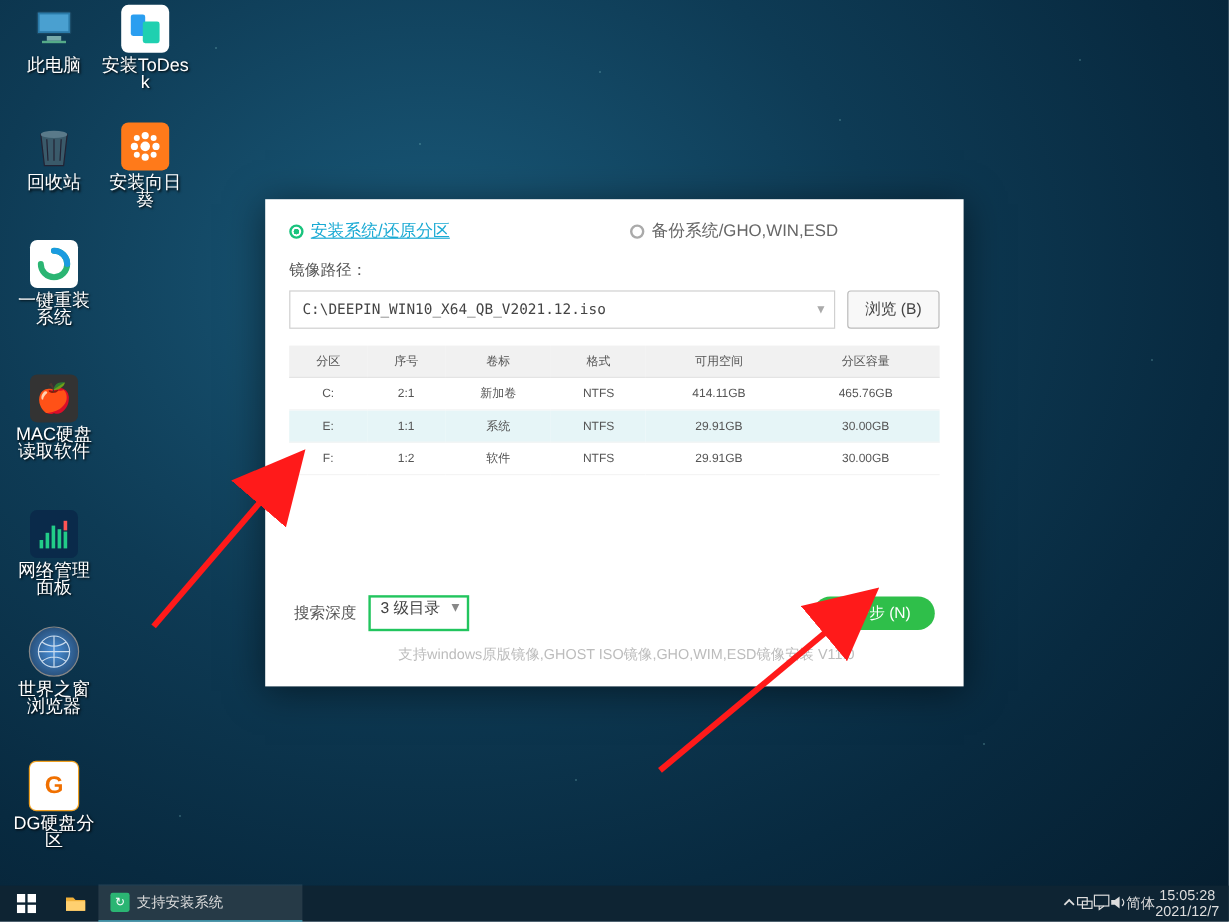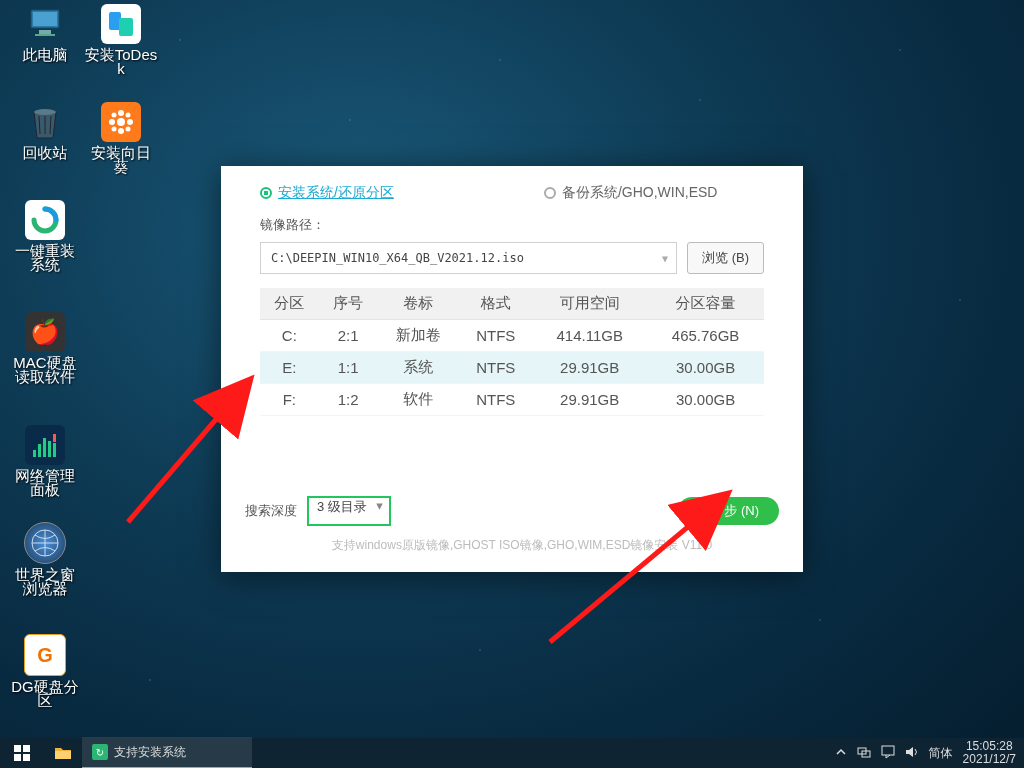--- a/index.html
+++ b/index.html
@@ -29,54 +29,54 @@
   .ic-reinstall{background:#fff;}
   .ic-machd{background:#333;}
   .ic-netpanel{background:#0a2a4a;}
   .ic-world{background:radial-gradient(circle,#4a90d9,#1c3a5a);border:1px solid #888;}
   .ic-dg{background:#fff;border:1px solid #f0a020;}
   
   .dialog{position:absolute;left:221px;top:166px;width:582px;height:406px;background:#fff;box-shadow:0 4px 30px rgba(0,0,0,.5);}
   .titlebar{height:34px;background:#28c8c8;color:#fff;display:flex;align-items:center;justify-content:center;position:relative;font-size:15px;}
   .winbtn{position:absolute;right:6px;top:0;height:34px;display:flex;align-items:center;gap:14px;}
   .winbtn span{color:#fff;font-size:14px;cursor:pointer;}
-  .body{padding:18px 39px 0;}
+  .body{padding:18px 20px 0;}
   .radios{display:flex;align-items:center;margin-bottom:14px;font-size:14px;}
   .radio{display:flex;align-items:center;gap:6px;cursor:pointer;}
   .r-dot{width:12px;height:12px;border-radius:50%;border:2px solid #aaa;box-sizing:border-box;display:inline-block;}
   .r-dot.on{border-color:#19c37d;background:radial-gradient(circle,#19c37d 40%,#fff 45%);}
   .radios .r1{color:#1aaad4;text-decoration:underline;}
   .radios .r2{color:#666;margin-left:150px;}
   .lbl-path{font-size:13px;color:#555;margin-bottom:8px;display:block;}
   .pathrow{display:flex;gap:10px;align-items:flex-start;margin-bottom:14px;}
   .pathbox{flex:1;height:30px;border:1px solid #d0d0d0;display:flex;align-items:center;padding:0 10px;font-size:12px;color:#444;font-family:Consolas,monospace;position:relative;}
   .pathbox .chev{position:absolute;right:8px;color:#aaa;font-size:10px;}
   .browse{height:32px;padding:0 14px;border:1px solid #bbb;background:#f8f8f8;font-size:13px;border-radius:3px;cursor:pointer;color:#444;}
-  table{width:100%;border-collapse:collapse;font-size:15px;}
+  table{width:100%;border-collapse:collapse;font-size:10px;}
   thead{background:#f1f1f1;}
   th,td{padding:6px 4px;text-align:center;color:#555;font-weight:normal;}
   th{border-bottom:1px solid #e4e4e4;}
   tbody tr{border-bottom:1px solid #f4f4f4;cursor:pointer;}
   tbody tr.sel{background:#e6f5f7;}
   .footer{position:absolute;left:24px;right:24px;bottom:46px;display:flex;align-items:center;font-size:13px;}
   .footer .slabel{color:#555;margin-right:10px;}
   .depth{height:26px;border:2px solid #22c55e;padding:0 22px 0 8px;font-size:13px;color:#444;background:#fff;cursor:pointer;position:relative;}
   .depth::after{content:"▾";position:absolute;right:6px;color:#888;}
   .nextbtn{margin-left:auto;background:#2fbf4a;color:#fff;border:none;border-radius:14px;height:28px;padding:0 20px;font-size:13px;cursor:pointer;}
   .support{position:absolute;bottom:18px;left:0;right:0;text-align:center;font-size:12px;color:#bcbcbc;padding-left:20px;}
   
   .arrow{position:absolute;pointer-events:none;}
   
   .taskbar{position:absolute;left:0;bottom:0;width:100%;height:30px;background:#0e2433;display:flex;align-items:center;color:#ddd;font-size:12px;}
   .start{width:44px;height:30px;display:flex;align-items:center;justify-content:center;cursor:pointer;}
   .start svg{width:16px;height:16px;}
   .tbtn{height:30px;display:flex;align-items:center;padding:0 10px;cursor:pointer;}
   .tasktab{height:30px;display:flex;align-items:center;gap:6px;padding:0 10px;background:rgba(255,255,255,.1);border-bottom:2px solid #4fc6e0;cursor:pointer;min-width:150px;}
   .tasktab .ticon{width:16px;height:16px;background:#2bb573;border-radius:2px;display:flex;align-items:center;justify-content:center;color:#fff;font-size:10px;}
-  .tray{margin-left:auto;height:30px;display:flex;align-items:center;gap:10px;padding:0 8px;}
+  .tray{margin-left:auto;height:30px;display:flex;align-items:center;gap:0;padding:0 8px;}
   .tray .clk{text-align:center;line-height:13px;}
   .tray .ico{cursor:pointer;}
 </style>
 </head>
 <body>
 
 <div class="desktop">
 
   <div class="dicon" style="left:8px;top:4px">
     <div class="ibox ic-pc">

